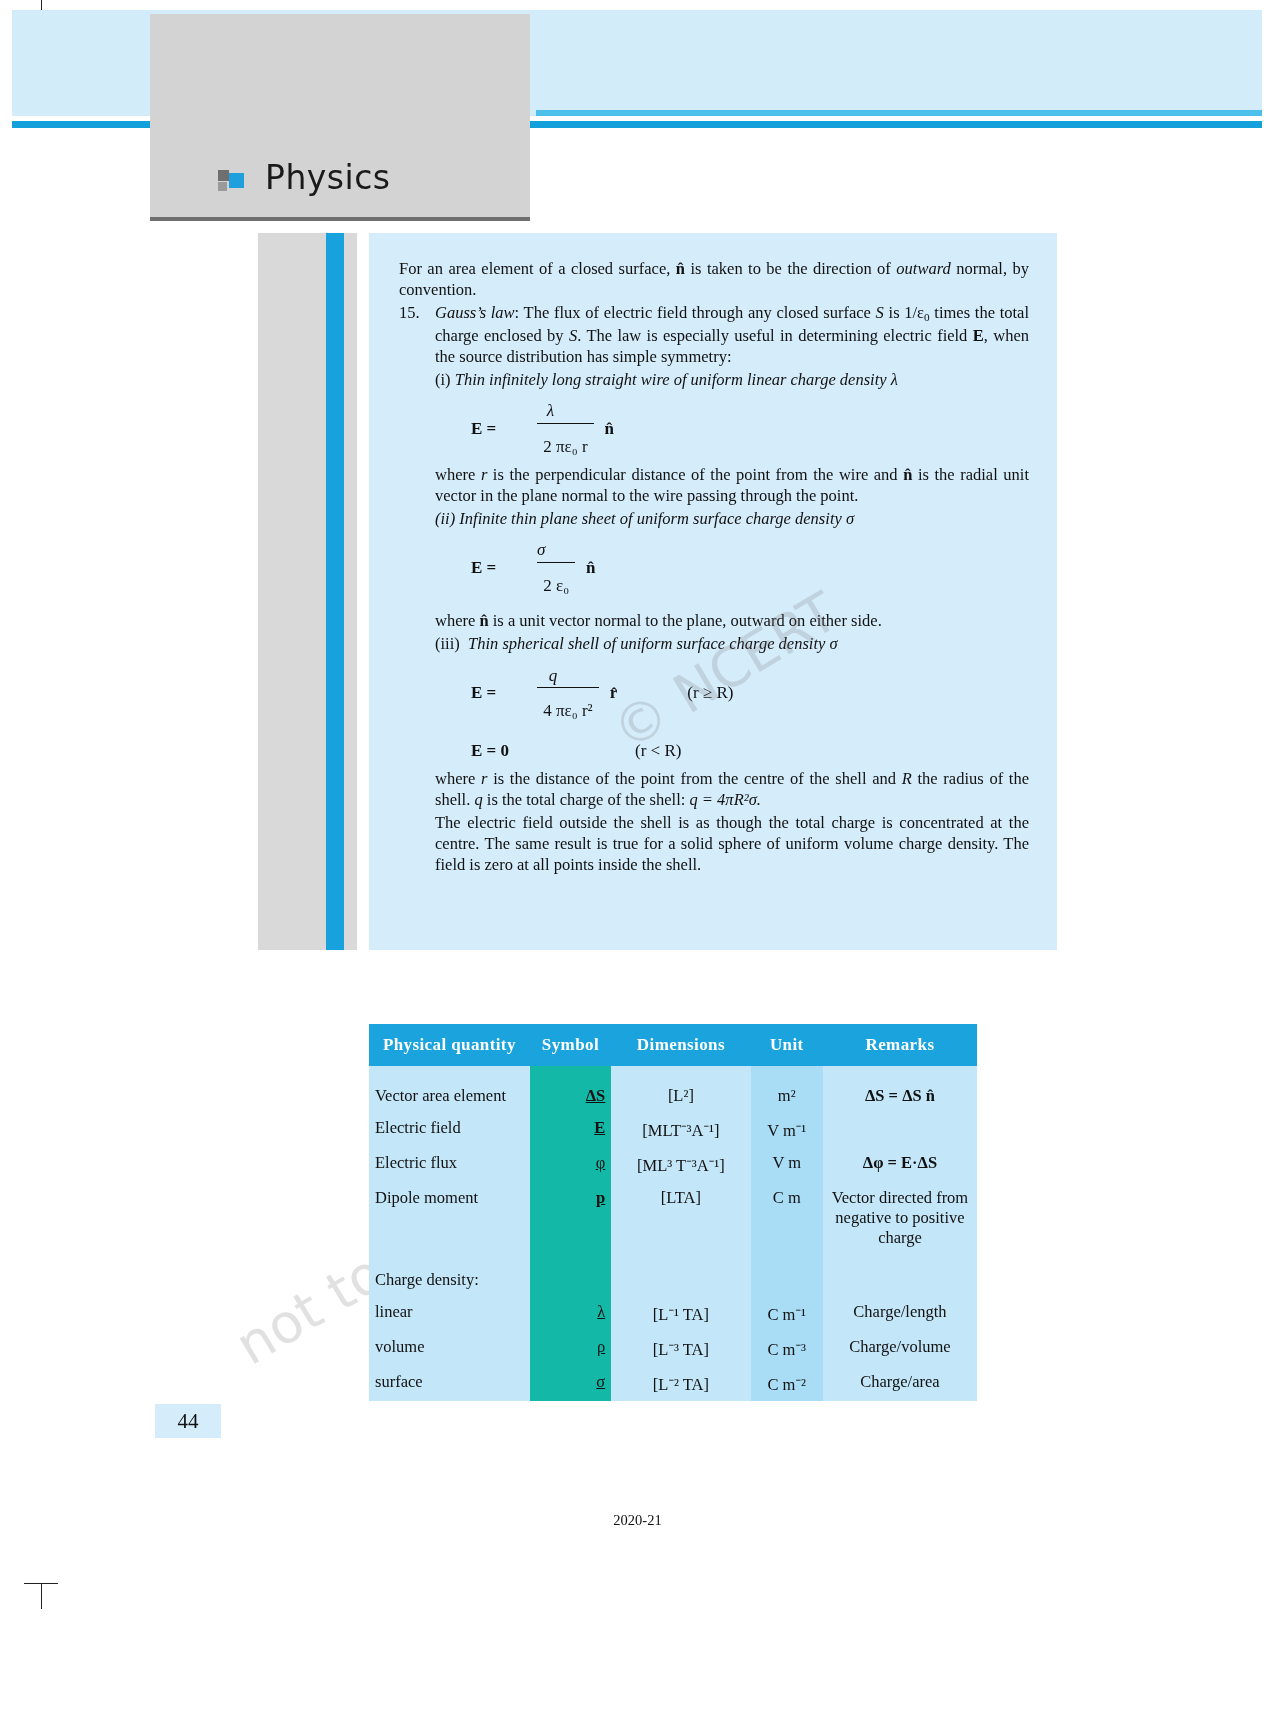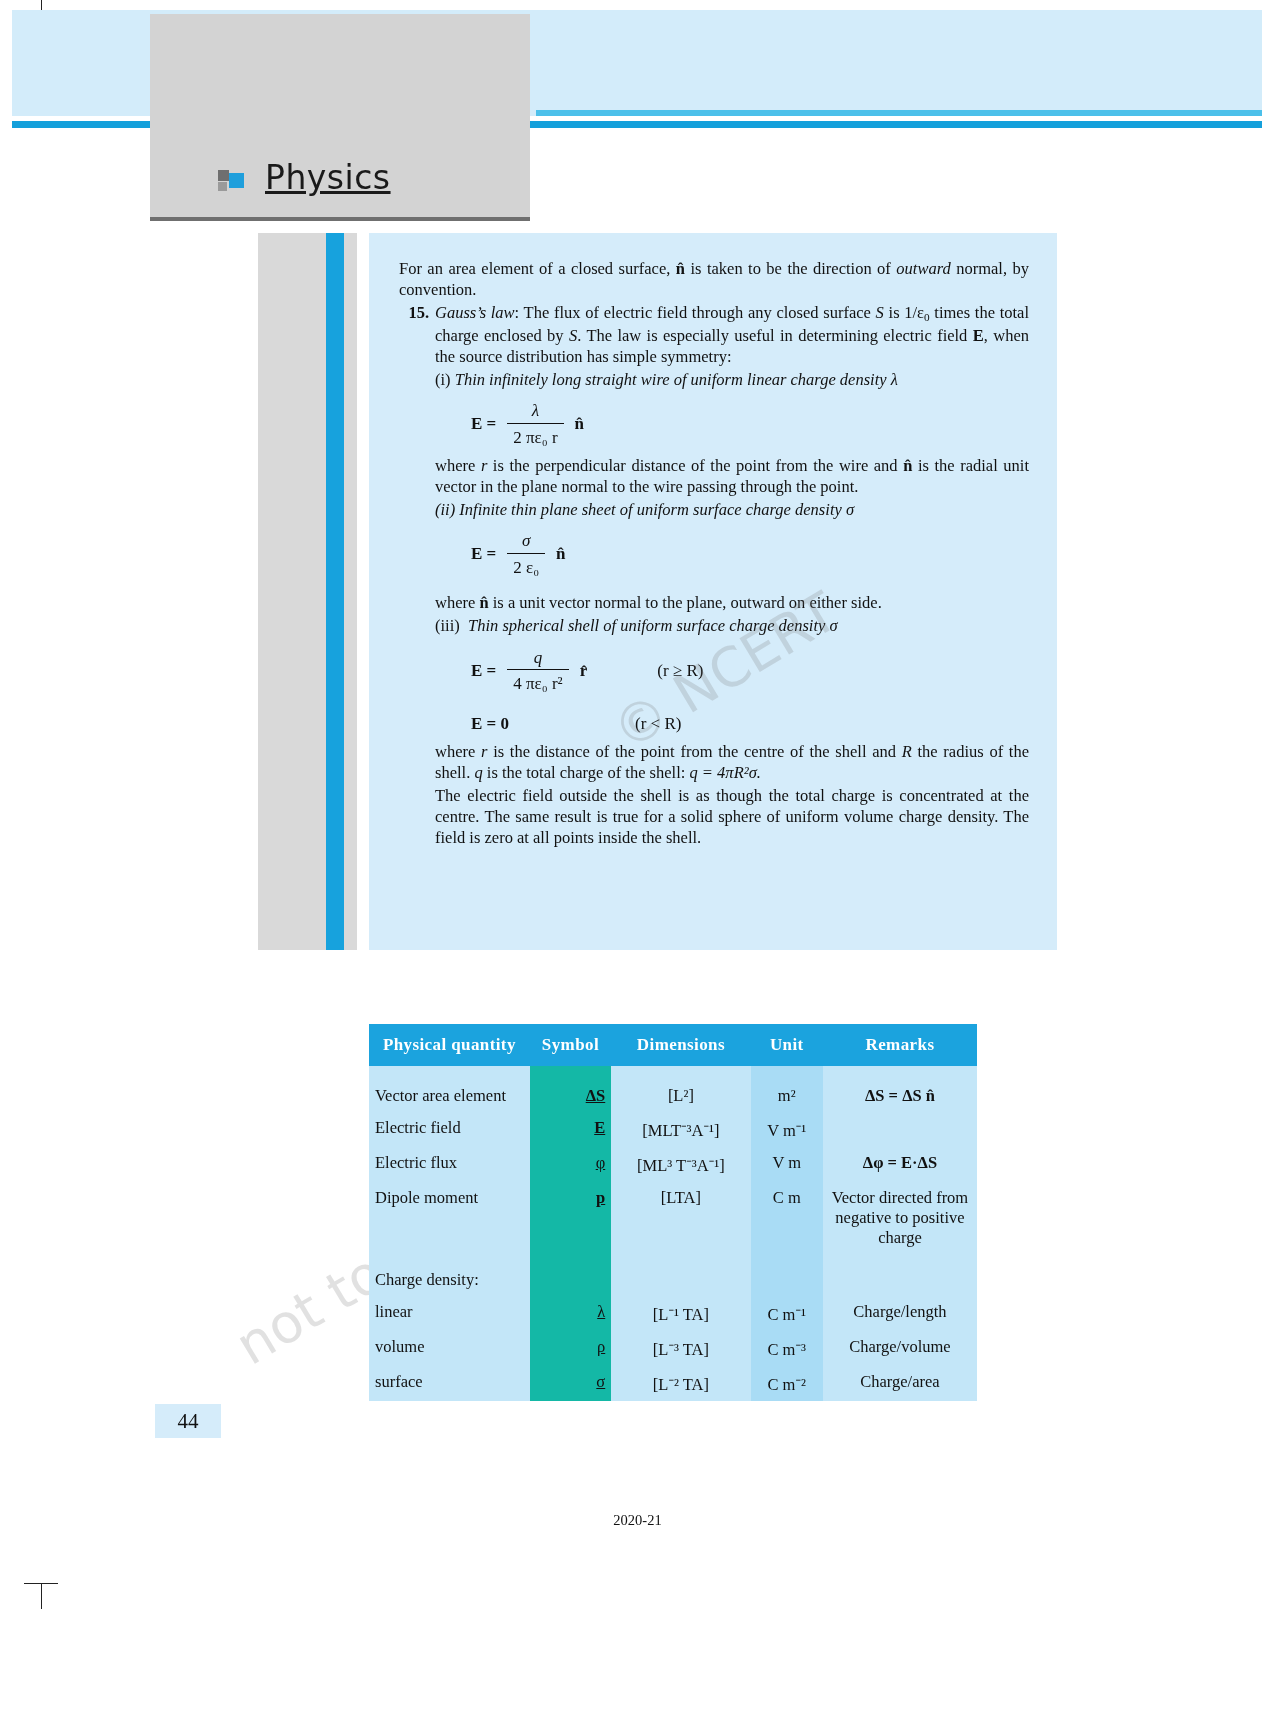--- a/index.html
+++ b/index.html
@@ -52,21 +52,20 @@
     background: #d3d3d3;
     border-bottom: 4px solid #6f6f6f;
   }
   .header-title {
     position: absolute;
     left: 265px; top: 158px;
     font-family: "DejaVu Sans", sans-serif;
     font-size: 33px;
     color: #1a1a1a;
     letter-spacing: 0.5px;
-    text-decoration: underline;
   }
   .logo-sq {
     position: absolute;
     background: #2aa7e0;
   }
   .logo-a { left: 218px; top: 170px; width: 11px; height: 11px; background:#6f6f6f; }
   .logo-b { left: 229px; top: 173px; width: 15px; height: 15px; background:#1f9fdc; }
   .logo-c { left: 218px; top: 182px; width: 9px; height: 9px; background:#9a9a9a; }
 
   
@@ -101,23 +100,22 @@
     font-size: 16.5px;
     line-height: 1.28;
     color: #111;
   }
   .para { margin: 0 0 2px 0; text-align: justify; }
   .indent-wrap { position: relative; padding-left: 36px; }
   .item-num {
     position: absolute;
     left: 0; top: 0;
     width: 30px;
-    text-align: right;
+    text-align: left;
     font-size: 16.5px;
-    font-weight: bold;
   }
   i, em { font-style: italic; }
   .bf { font-weight: bold; }
   .vec { font-weight: bold; font-family: "Liberation Serif", serif; }
   sub { font-size: 0.68em; vertical-align: -0.28em; }
 
   
   .eq {
     margin: 10px 0 6px 36px;
     display: flex;
@@ -126,21 +124,21 @@
   }
   .eq .lhs { font-weight: bold; margin-right: 6px; }
   .frac {
     display: inline-flex;
     flex-direction: column;
     text-align: center;
     vertical-align: middle;
     margin: 0 5px;
   }
   .frac .num { padding: 0 6px 1px 6px; font-style: italic; }
-  .frac .den { padding: 3px 6px 0 6px; border-top: 1.3px solid #111; }
+  .frac .den { padding: 12px 6px 0 6px; border-top: 1.3px solid #111; margin-left: 30px; }
   .tail { margin-left: 6px; font-weight: bold; }
   .cond { margin-left: 70px; font-style: normal; }
 
   
   .wm {
     position: absolute;
     color: rgba(120,120,120,0.22);
     font-family: "DejaVu Sans", sans-serif;
     font-size: 54px;
     transform: rotate(-31deg);

